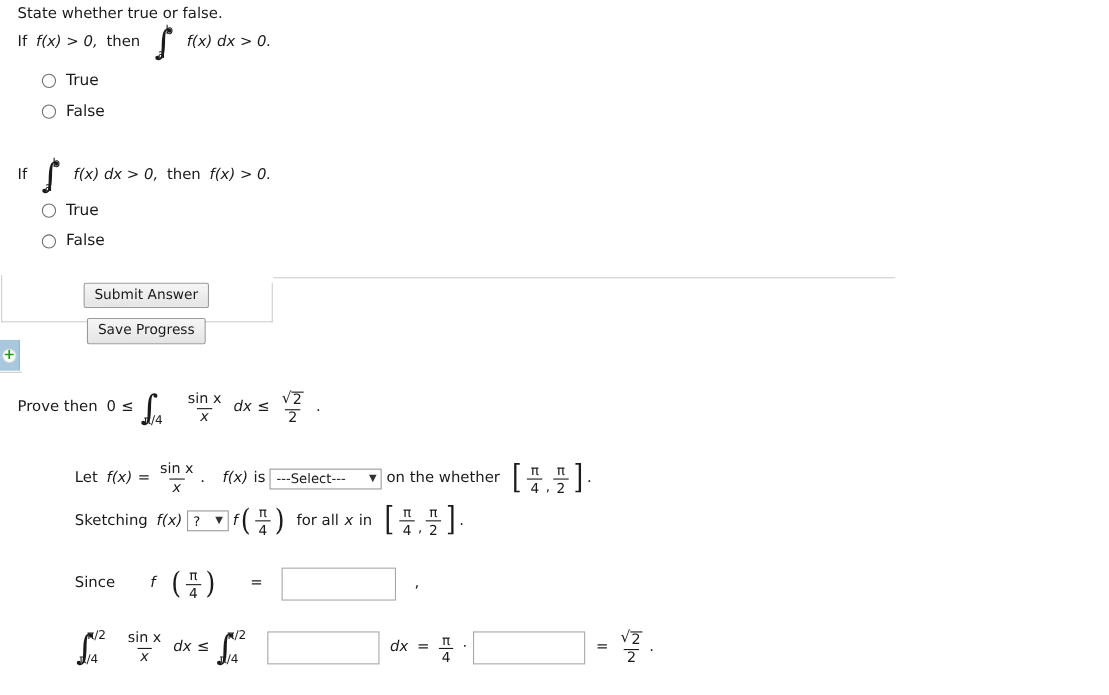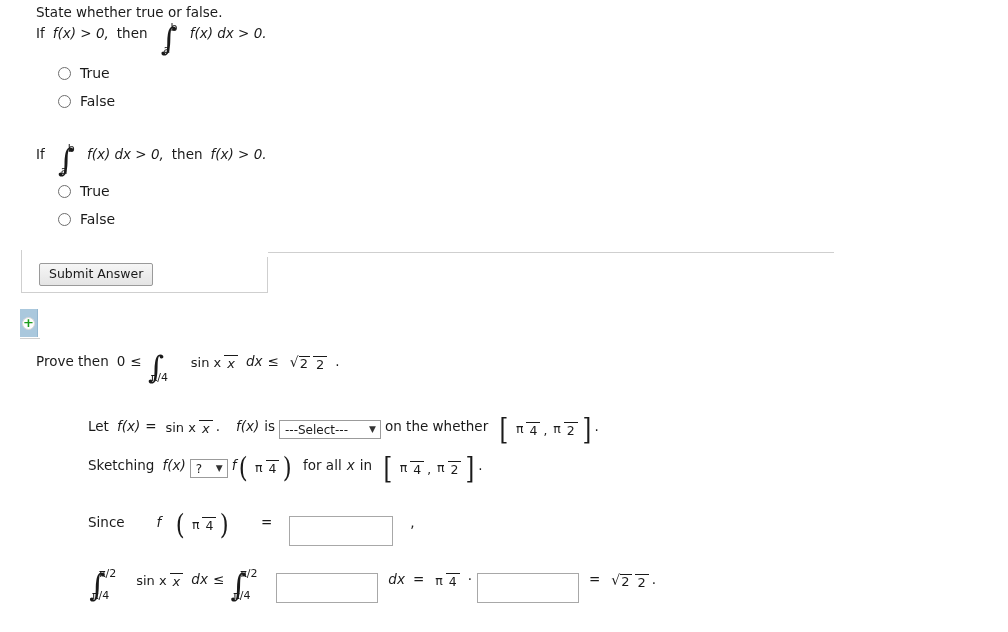--- a/index.html
+++ b/index.html
@@ -6,26 +6,26 @@
   html, body {
     margin: 0;
     padding: 0;
     width: 1008px;
     height: 632px;
     background: #ffffff;
     font-family: "DejaVu Sans", "Liberation Sans", sans-serif;
     color: #1a1a1a;
     overflow: hidden;
   }
-  .page { position: relative; width: 960px; height: 632px; margin-left: 20px; }
+  .page { position: relative; width: 960px; height: 632px; }
 
   
   .mathline {
     display: flex;
-    align-items: flex-start;
+    align-items: center;
     font-size: 13.5px;
     line-height: 1;
     white-space: nowrap;
   }
   .it { font-style: italic; }
   .sp3 { display: inline-block; width: 3px; }
   .sp5 { display: inline-block; width: 5px; }
   .sp8 { display: inline-block; width: 8px; }
   .sp12 { display: inline-block; width: 12px; }
   .int-sym {
@@ -52,21 +52,21 @@
     font-size: 11px;
     font-style: italic;
     white-space: nowrap;
   }
   .int-lower.rm { font-style: normal; }
   .int-upper.rm { font-style: normal; }
 
   
   .frac {
     display: inline-flex;
-    flex-direction: row;
+    flex-direction: column;
     align-items: center;
     vertical-align: middle;
     margin: 0 3px;
     line-height: 1.05;
   }
   .frac .num { padding: 0 3px 1px 3px; font-size: 13px; }
   .frac .den { padding: 1px 3px 0 3px; font-size: 13px; border-top: 1px solid #1a1a1a; }
   .frac.small .num, .frac.small .den { font-size: 12.5px; }
 
   
@@ -130,20 +130,21 @@
     width: 247px;
     height: 36px;
     border: 1px solid #cfcfcf;
     border-top: none;
     border-top-right-radius: 0;
     background: #fff;
     display: flex;
     align-items: center;
     padding-left: 17px;
     gap: 9px;
+    flex-direction: column;
   }
   .btn {
     font-family: "DejaVu Sans", "Liberation Sans", sans-serif;
     font-size: 12.5px;
     color: #1a1a1a;
     background: linear-gradient(#f6f6f6, #e4e4e4);
     border: 1px solid #9a9a9a;
     border-radius: 2px;
     padding: 3px 9px 4px 9px;
     line-height: 1.15;
@@ -292,20 +293,21 @@
   </div>
   <div class="radio-row" style="left:38px; top:211px;">
     <span class="radio"></span>
     <span>False</span>
   </div>
 
   <div class="tab-left-edge"></div>
   <div class="rule"></div>
   <div class="toolbar-tab">
     <button class="btn">Submit Answer</button>
+    <button class="btn">Save Progress</button>
   </div>
 
   <div class="plus-widget">
     <span class="plus-circle">
       <span class="plus-glyph">+</span>
     </span>
   </div>
   <div class="plus-underline"></div>
 
   <div class="qtext mathline" style="left:16px; top:355px;">

